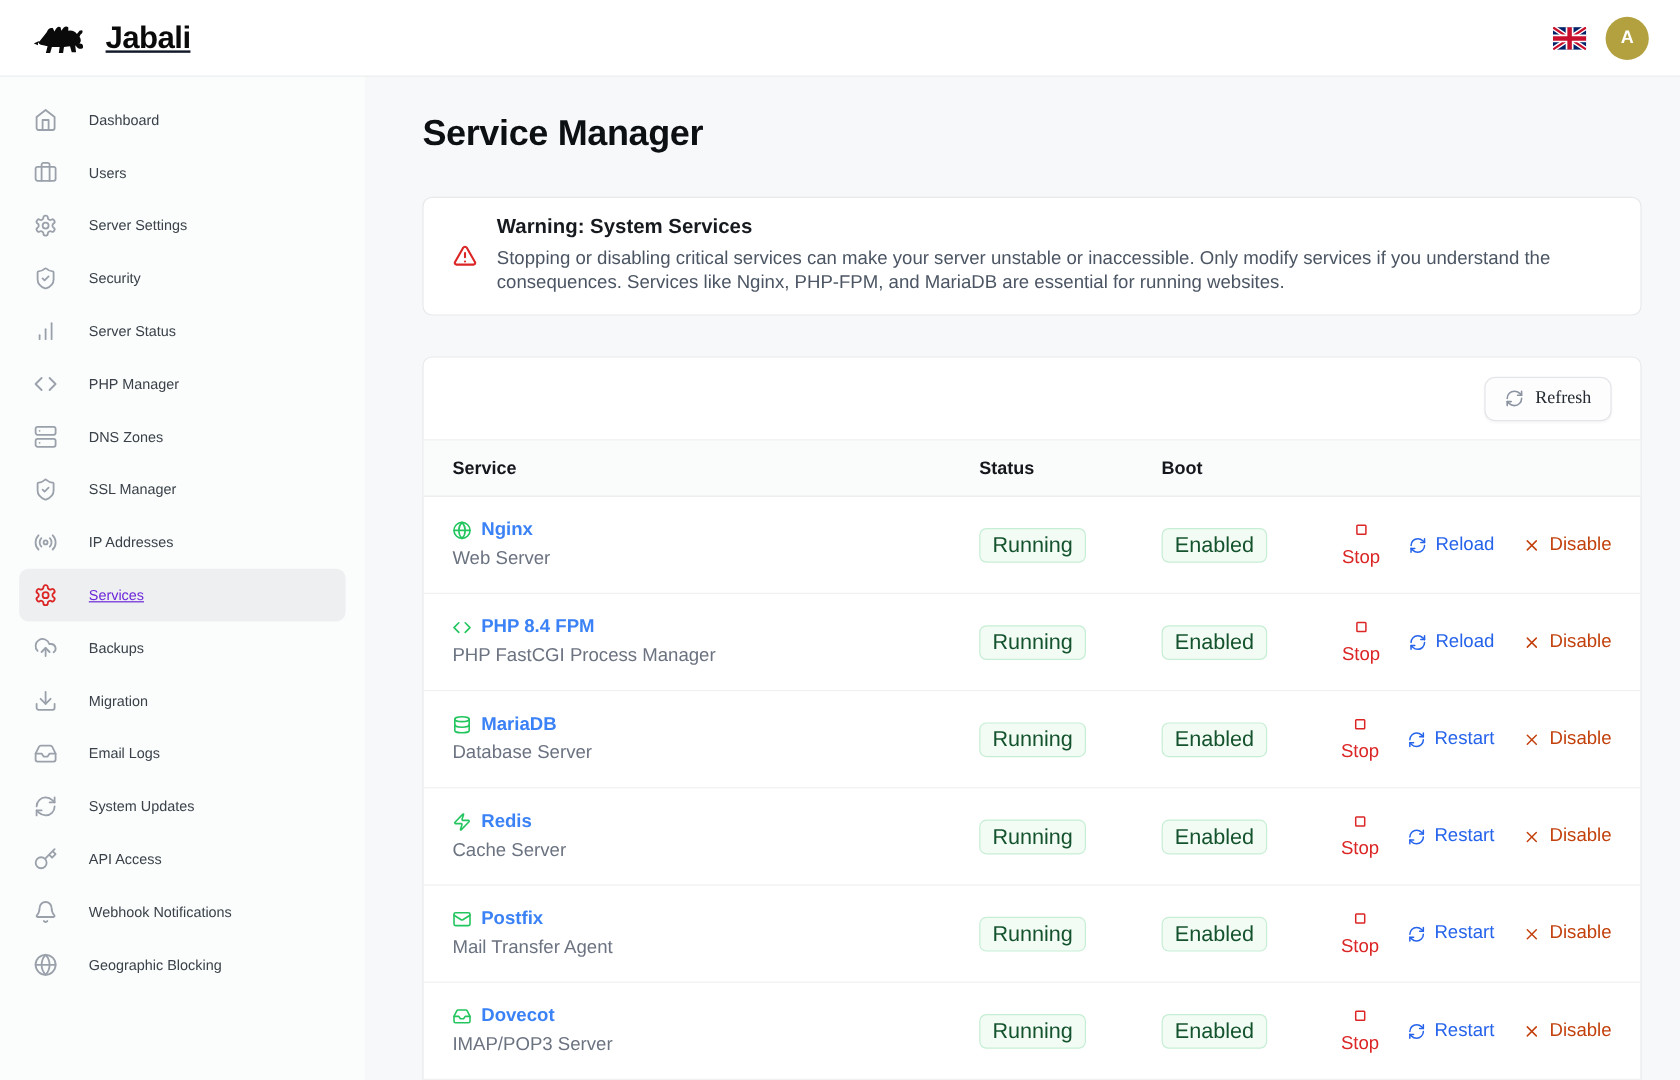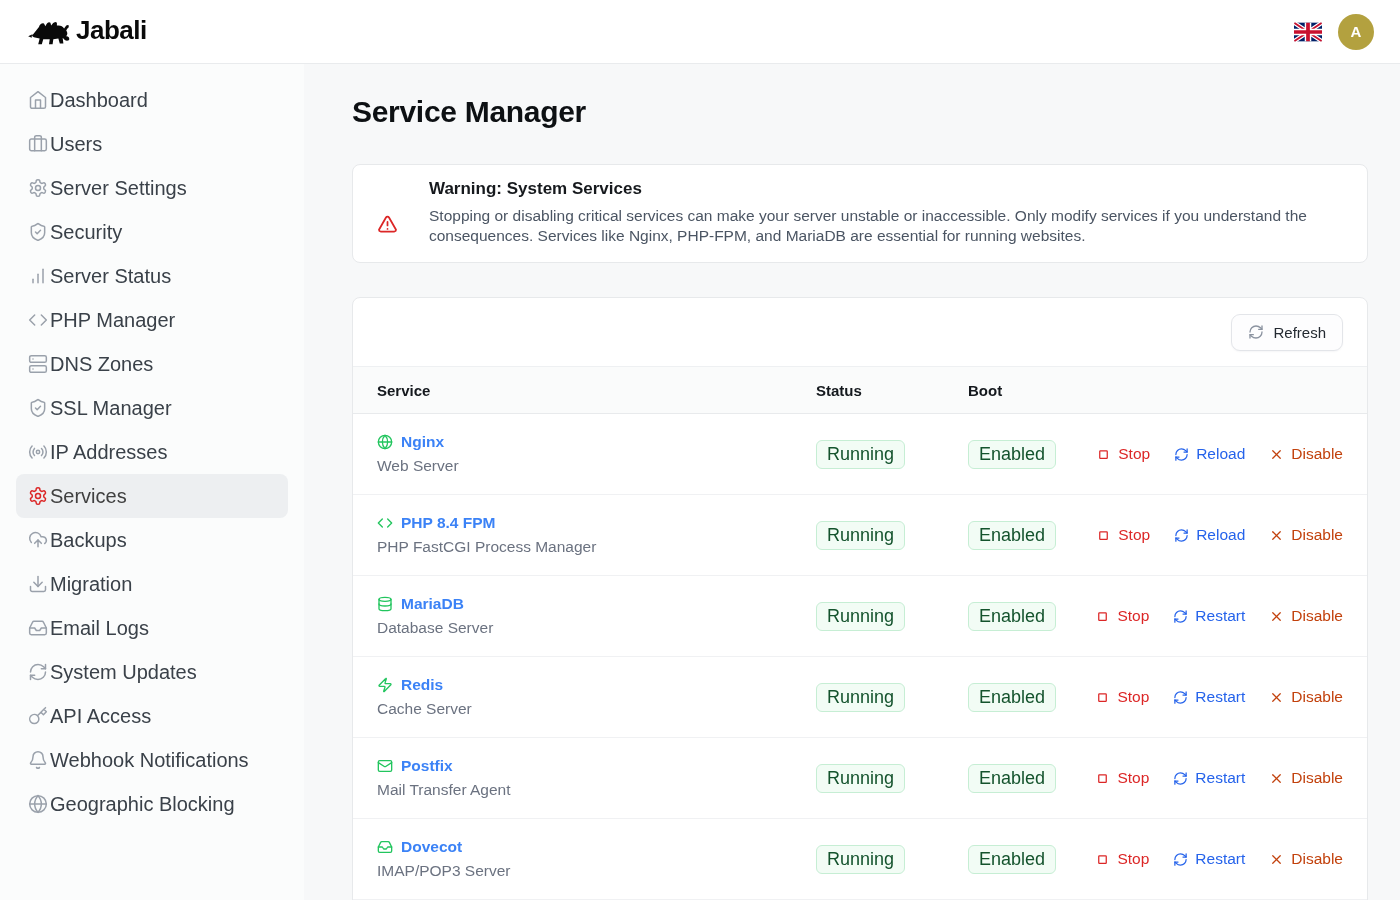--- a/index.html
+++ b/index.html
@@ -2,83 +2,83 @@
 <html><head>
 <meta charset="utf-8">
 <style>
   * { margin:0; padding:0; box-sizing:border-box; }
   html,body { width:1400px; height:900px; overflow:hidden; }
   body { font-family:"Liberation Sans", sans-serif; background:#f7f8f9; color:#111827; }
 
   
   .app-header { height:64px; background:#ffffff; border-bottom:1px solid #e9ebed;
                 display:flex; align-items:center; padding:0 26px; }
-  .brand { display:flex; align-items:flex-start; gap:4px; }
+  .brand { display:flex; align-items:center; gap:16px;text-decoration:underline; }
   .brand svg { width:46px; height:34px; }
   .brand-name { font-size:26px; font-weight:800; letter-spacing:-0.5px; color:#0a0a0a; }
   .header-right { margin-left:auto; display:flex; align-items:center; gap:16px; }
   .lang-btn { width:28px; height:20px; border:none; background:transparent; cursor:pointer;
               border-radius:2px; overflow:hidden; padding:0; display:block; }
   .lang-btn svg { display:block; width:28px; height:20px; }
   .avatar-btn { width:36px; height:36px; border-radius:50%; border:none; cursor:pointer;
                 background:#b3a13f; color:#ffffff; font-weight:700; font-size:15px;
                 display:flex; align-items:center; justify-content:center;
                 font-family:"Liberation Sans", sans-serif; }
 
   
   .shell { display:flex; height:836px; }
   .sidebar { width:304px; flex:0 0 304px; background:#fbfcfc; padding-top:14px; overflow:hidden; }
   .nav-item { height:44px; margin:0 16px; padding:0 12px; display:flex; align-items:center;
-              gap:2px; border-radius:8px; color:#3a4149; font-size:20px; text-decoration:none;
+              gap:26px; border-radius:8px; color:#3a4149; font-size:12px; text-decoration:none;
               cursor:pointer; }
   .nav-item .nav-icon { width:20px; height:20px; color:#9aa1ab; flex:0 0 20px; }
   .nav-icon svg, .i svg { display:block; width:100%; height:100%; }
-  .nav-item.active { background:#edeff1; color:#404040; font-weight:500; }
+  .nav-item.active { background:#edeff1; color:#6d28d9; font-weight:500;text-decoration:underline; }
   .nav-item.active .nav-icon { color:#dc2626; }
 
   .main { flex:1; padding:31px 32px 0 48px; overflow:hidden; }
   .page-title { font-size:30px; line-height:34px; font-weight:800; color:#0d1013;
                 letter-spacing:-0.3px; margin-bottom:35px; }
 
   
   .warning-card { background:#ffffff; border:1px solid #e7e9eb; border-radius:8px;
-                  padding:14px 24px 16px; display:flex; gap:31px;align-items:center; }
+                  padding:14px 24px 16px; display:flex; gap:16px; }
   .warn-icon { width:21px; height:21px; color:#dc2626; flex:0 0 21px; margin-top:24px; }
   .warn-title { font-size:17px; font-weight:700; color:#16191d; margin-bottom:7px; }
   .warn-body { font-size:15.5px; line-height:20px; color:#4b5563; max-width:950px; }
 
   
   .services-card { margin-top:34px; background:#ffffff; border:1px solid #e7e9eb;
                    border-radius:8px; overflow:hidden; height:640px; }
   .card-toolbar { height:68px; display:flex; align-items:center; justify-content:flex-end;
                   padding:0 24px; }
   .refresh-btn { height:37px; display:flex; align-items:center; gap:9px; padding:0 16px;
                  background:#fdfdfe; border:1px solid #e3e5e9; border-radius:9px; cursor:pointer;
-                 font-family:Liberation Sans, sans-serif; font-size:15px; color:#242a31;
+                 font-family:Liberation Serif, serif; font-size:15px; color:#242a31;
                  box-shadow:0 1px 2px rgba(16,24,40,.04); }
   .refresh-btn .i { width:16px; height:16px; color:#8b93a0; }
 
   .trow { display:grid; grid-template-columns:439px 152px 1fr auto; align-items:center;
           padding:0 24px; }
   .thead { height:48px; background:#fafbfb; border-top:1px solid #eef0f2;
            border-bottom:1px solid #e8eaec; font-size:15px; font-weight:700; color:#14181d; }
   .svc-row { height:81px; border-bottom:1px solid #f0f1f3; }
   .svc-name-line { display:flex; align-items:center; gap:8px; }
   .svc-icon { width:16px; height:16px; color:#22c55e; flex:0 0 16px; }
   .svc-name { font-size:15.5px; font-weight:700; color:#3b82f6; }
   .svc-desc { font-size:15.5px; color:#6b7280; margin-top:6px; }
 
   .badge { display:inline-block; font-size:18px; color:#14532d; background:#f2fcf5;
            border:1px solid #c6eed4; border-radius:6px; padding:3px 10px; width:max-content; }
 
   .actions { display:flex; align-items:center; gap:24px; justify-self:end; }
   .action { display:flex; align-items:center; gap:7px; background:transparent; border:none;
             cursor:pointer; font-family:"Liberation Sans", sans-serif; font-size:15.5px; }
   .action .i { width:15px; height:15px; }
-  .act-stop    { color:#dc2626; }
+  .act-stop    { color:#dc2626;flex-direction:column; }
   .act-reload  { color:#2563eb; }
   .act-disable { color:#c2410c; }
 </style>
 </head>
 <body>
 
 <header class="app-header">
   <div class="brand">
     <svg viewBox="0 0 64 44">
       <path fill="#0a0a0a" d="M9 25 L3 28 L8 30 Q7 27 10 25 L18 15 Q20 9 25 10 L27 14 Q30 7 34 9 L35 13 Q39 6 43 9 L43 13 Q50 12 53 17 L56 13 Q61 11 59 16 Q57 17 56 20 Q59 24 56 28 Q61 28 60 33 Q57 35 54 33 L51 30 L52 38 L47 38 L45 31 L38 32 L37 39 L32 39 L33 32 L24 32 L22 39 L17 39 L19 31 L14 30 Q7 29 9 25 Z"></path>

